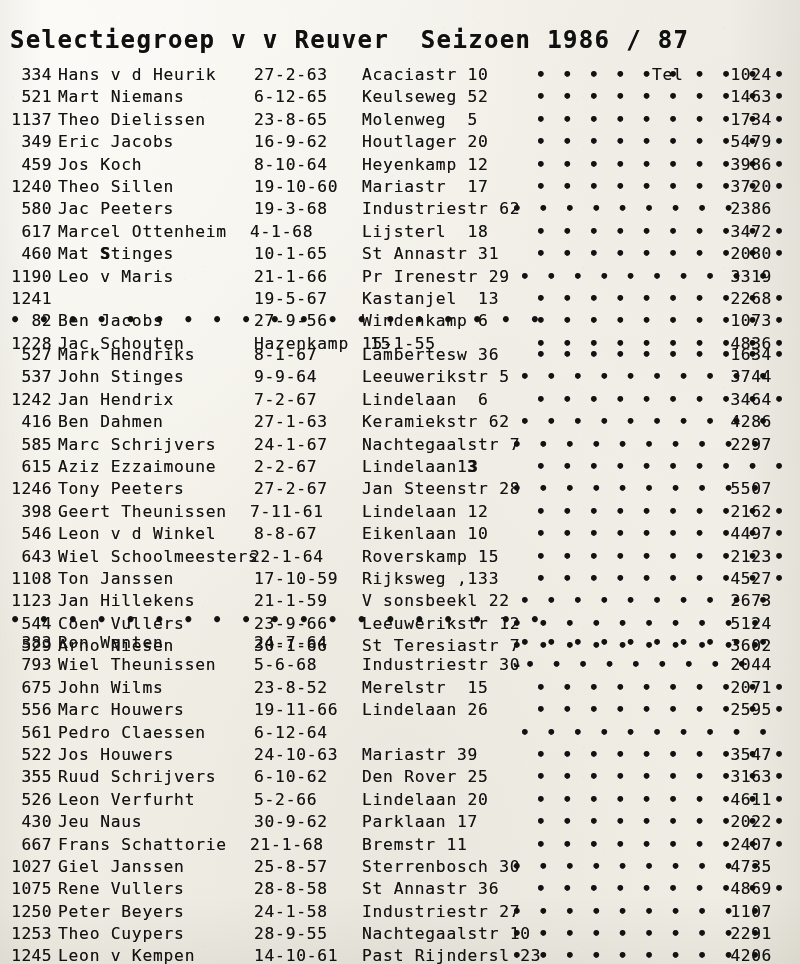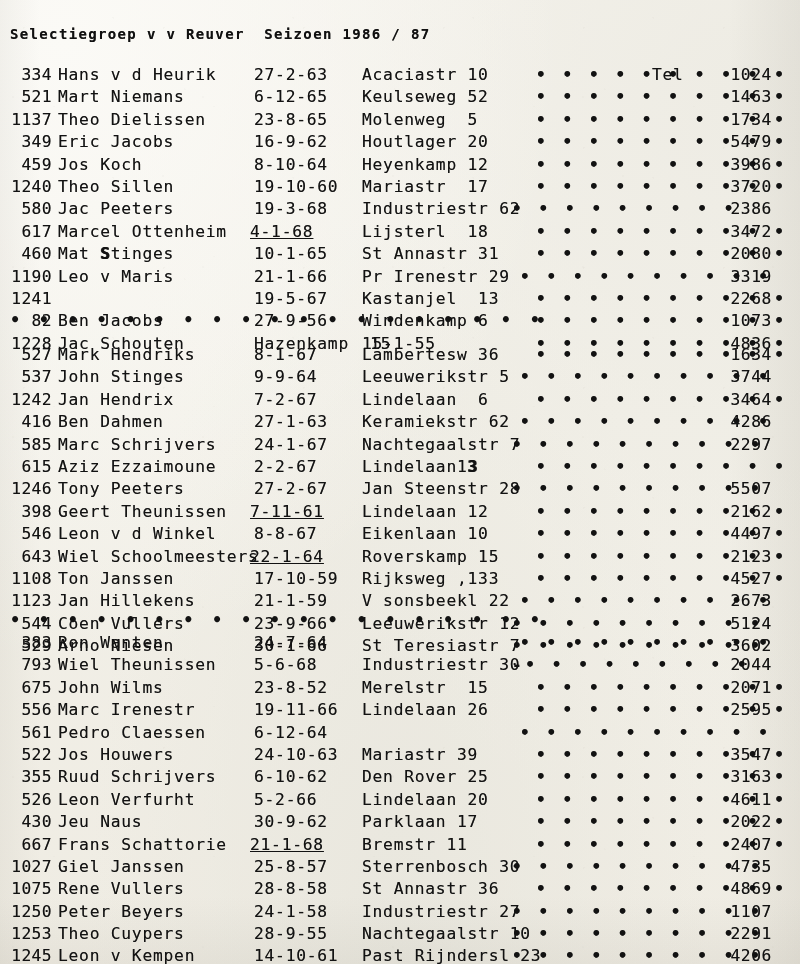--- a/index.html
+++ b/index.html
@@ -53,21 +53,21 @@
   #sheet {
     position: relative;
     z-index: 2;
     padding: 0;
   }
 
   .title {
     position: absolute;
     left: 10px;
     top: 26px;
-    font-size: 14px;
+    font-size: 24px;
     letter-spacing: 1.35px;
     font-weight: 700;
     white-space: pre;
     color: #101010;
     text-shadow: 0 0 .6px rgba(20,20,20,.55);
   }
 
   .block {
     position: absolute;
     left: 0;
@@ -134,21 +134,21 @@
   .c-phone {
     left: 700px;
     width: 72px;
     text-align: right;
     letter-spacing: .6px;
   }
 
   
   .row.shift-dots-left  .c-dots  { left: 512px; }
   .row.shift-dots-l2    .c-dots  { left: 520px; }
-  .row.wide-name        .c-date  { left: 250px; text-decoration: underline; }
+  .row.wide-name        .c-date  { left: 250px; }
 
   
   .ovr {
     font-weight: 700;
     text-shadow: .6px 0 0 rgba(15,15,15,.9), -.45px 0 0 rgba(15,15,15,.75);
   }
 </style>
 </head>
 <body>
 
@@ -194,21 +194,21 @@
         <div class="row shift-dots-left"><span class="c-id">544</span><span class="c-name">Coen Vullers</span><span class="c-date">23-9-66</span><span class="c-addr">Leeuwerikstr 12</span><span class="c-dots">• • • • • • • • • •</span><span class="c-phone">5124</span></div>
         <div class="row shift-dots-left"><span class="c-id">529</span><span class="c-name">Arno Niesen</span><span class="c-date">30-1-66</span><span class="c-addr">St Teresiastr 7</span><span class="c-dots">• • • • • • • • • •</span><span class="c-phone">3602</span></div>
       </div>
 
     <div class="sep" id="sep-1">• • • • • • • • • • • • • • • • • • •</div>
 
     <div class="block" id="block-2">
         <div class="row shift-dots-l2"><span class="c-id">383</span><span class="c-name">Ron Wanten</span><span class="c-date">24-7-64</span><span class="c-dots">• • • • • • • • • •</span><span class="c-phone"></span></div>
         <div class="row shift-dots-left"><span class="c-id">793</span><span class="c-name">Wiel Theunissen</span><span class="c-date">5-6-68</span><span class="c-addr">Industriestr 30</span><span class="c-dots">-• • • • • • • • •</span><span class="c-phone">2044</span></div>
         <div class="row"><span class="c-id">675</span><span class="c-name">John Wilms</span><span class="c-date">23-8-52</span><span class="c-addr">Merelstr  15</span><span class="c-dots">• • • • • • • • • •</span><span class="c-phone">2071</span></div>
-        <div class="row"><span class="c-id">556</span><span class="c-name">Marc Irenestr</span><span class="c-date">19-11-66</span><span class="c-addr">Lindelaan 26</span><span class="c-dots">• • • • • • • • • •</span><span class="c-phone">2595</span></div>
+        <div class="row"><span class="c-id">556</span><span class="c-name">Marc Houwers</span><span class="c-date">19-11-66</span><span class="c-addr">Lindelaan 26</span><span class="c-dots">• • • • • • • • • •</span><span class="c-phone">2595</span></div>
         <div class="row shift-dots-l2"><span class="c-id">561</span><span class="c-name">Pedro Claessen</span><span class="c-date">6-12-64</span><span class="c-dots">• • • • • • • • • •</span><span class="c-phone"></span></div>
         <div class="row"><span class="c-id">522</span><span class="c-name">Jos Houwers</span><span class="c-date">24-10-63</span><span class="c-addr">Mariastr 39</span><span class="c-dots">• • • • • • • • • •</span><span class="c-phone">3547</span></div>
         <div class="row"><span class="c-id">355</span><span class="c-name">Ruud Schrijvers</span><span class="c-date">6-10-62</span><span class="c-addr">Den Rover 25</span><span class="c-dots">• • • • • • • • • •</span><span class="c-phone">3163</span></div>
         <div class="row"><span class="c-id">526</span><span class="c-name">Leon Verfurht</span><span class="c-date">5-2-66</span><span class="c-addr">Lindelaan 20</span><span class="c-dots">• • • • • • • • • •</span><span class="c-phone">4611</span></div>
         <div class="row"><span class="c-id">430</span><span class="c-name">Jeu Naus</span><span class="c-date">30-9-62</span><span class="c-addr">Parklaan 17</span><span class="c-dots">• • • • • • • • • •</span><span class="c-phone">2022</span></div>
         <div class="row wide-name"><span class="c-id">667</span><span class="c-name">Frans Schattorie</span><span class="c-date">21-1-68</span><span class="c-addr">Bremstr 11</span><span class="c-dots">• • • • • • • • • •</span><span class="c-phone">2407</span></div>
         <div class="row shift-dots-left"><span class="c-id">1027</span><span class="c-name">Giel Janssen</span><span class="c-date">25-8-57</span><span class="c-addr">Sterrenbosch 30</span><span class="c-dots">• • • • • • • • • •</span><span class="c-phone">4735</span></div>
         <div class="row"><span class="c-id">1075</span><span class="c-name">Rene Vullers</span><span class="c-date">28-8-58</span><span class="c-addr">St Annastr 36</span><span class="c-dots">• • • • • • • • • •</span><span class="c-phone">4869</span></div>
         <div class="row shift-dots-left"><span class="c-id">1250</span><span class="c-name">Peter Beyers</span><span class="c-date">24-1-58</span><span class="c-addr">Industriestr 27</span><span class="c-dots">• • • • • • • • • •</span><span class="c-phone">1107</span></div>
         <div class="row shift-dots-left"><span class="c-id">1253</span><span class="c-name">Theo Cuypers</span><span class="c-date">28-9-55</span><span class="c-addr">Nachtegaalstr 10</span><span class="c-dots">• • • • • • • • • •</span><span class="c-phone">2291</span></div>

